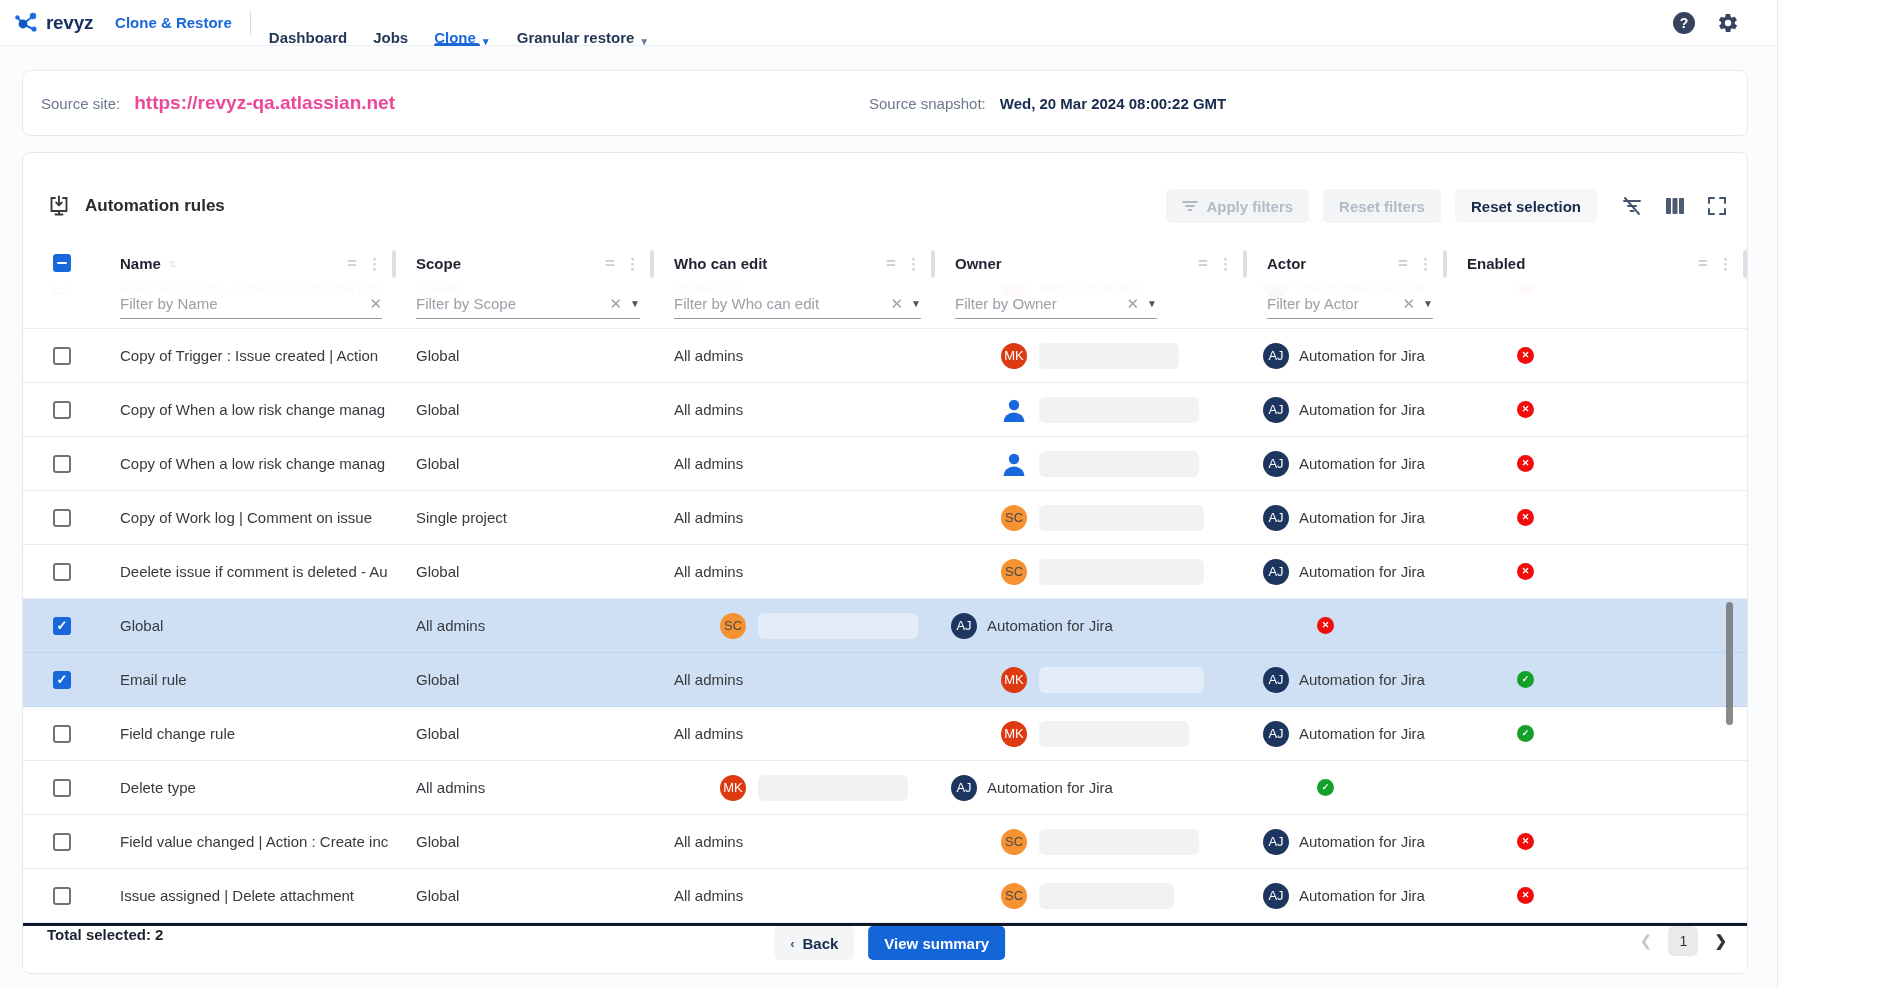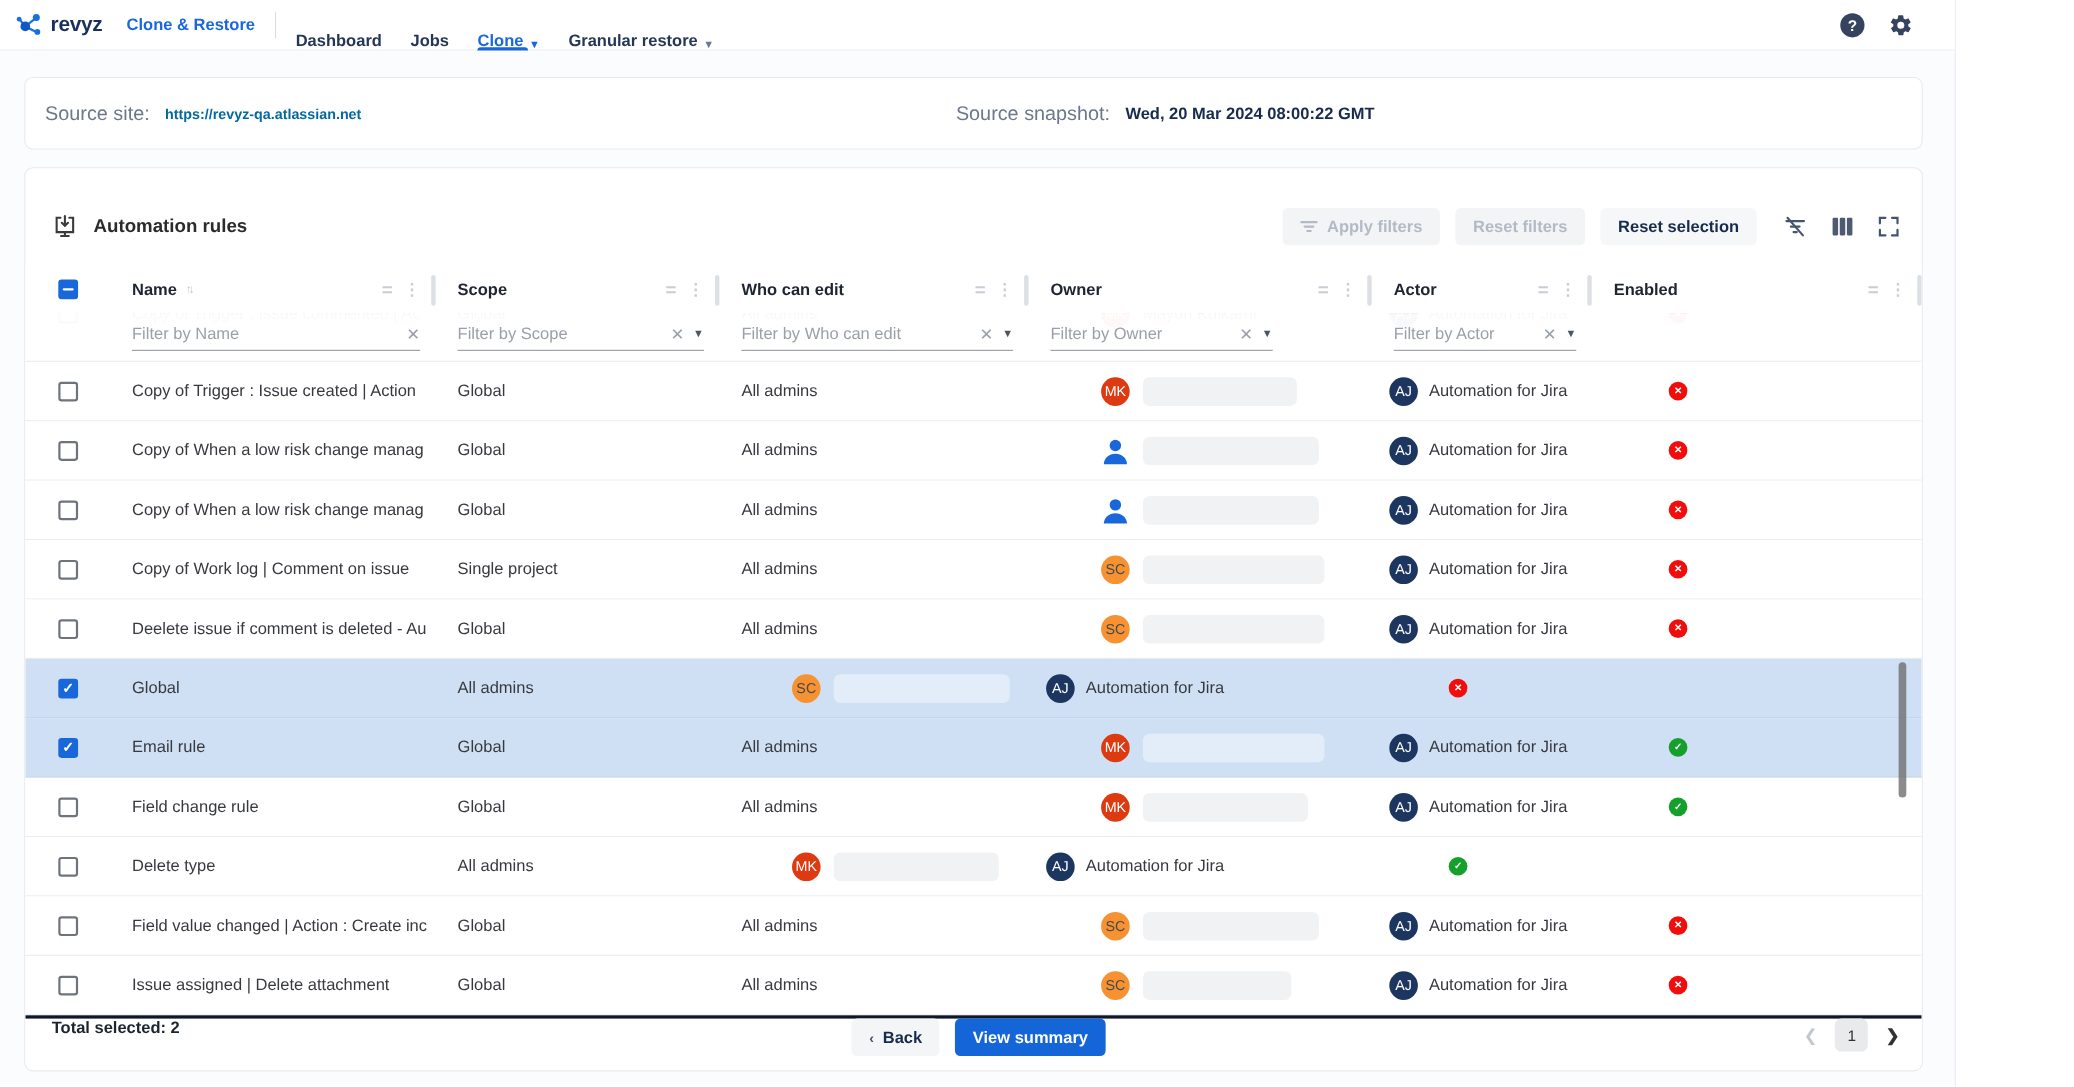--- a/index.html
+++ b/index.html
@@ -16,22 +16,22 @@
   .nav-item .caret { font-size:10px; color:#6b7a99; transform:translateY(1px); }
   .nav-item.active { color:#1868db; }
   .nav-item.active .caret { color:#1868db; }
   .nav-item.active::after { content:""; position:absolute; left:0; bottom:0; width:46px; height:3px; border-radius:3px 3px 0 0; background:#1868db; }
   .nav-right { margin-left:auto; display:flex; align-items:center; gap:22px; padding-right:24px; }
   .help-icon { width:22px; height:22px; border-radius:50%; background:#36435e; color:#fff; font-size:14px; font-weight:700; display:flex; align-items:center; justify-content:center; cursor:pointer; }
   .gear-icon { cursor:pointer; display:flex; }
 
   
   .source-card { margin:24px 29px 0 22px; height:66px; background:#fff; border:1px solid #e7e9ed; border-radius:8px; display:flex; align-items:center; padding:0 18px; }
-  .src-label { color:#6b778c; font-size:18px; margin-right:14px; }
-  .src-link { color:#0369a1; font-size:13px; font-weight:700; cursor:pointer; }
+  .src-label { color:#6b778c; font-size:15px; margin-right:14px; }
+  .src-link { color:#ec4899; font-size:19px; font-weight:700; cursor:pointer; }
   .src-right { margin-left:auto; display:flex; align-items:center; width:860px; }
   .src-value { color:#172b4d; font-size:15px; font-weight:700; }
 
   
   .main-card { margin:16px 29px 0 22px; background:#fff; border:1px solid #e7e9ed; border-radius:8px; overflow:hidden; }
   .panel-head { height:88px; display:flex; align-items:center; padding:18px 20px 0 24px; }
   .panel-title-wrap { display:flex; align-items:center; gap:14px; }
   .panel-title { font-size:17px; font-weight:700; color:#2b2b2b; }
   .panel-actions { margin-left:auto; display:flex; align-items:center; gap:14px; }
   .btn { height:34px; border:none; border-radius:5px; font-family:inherit; font-size:15px; padding:0 16px; display:flex; align-items:center; gap:8px; cursor:pointer; }

